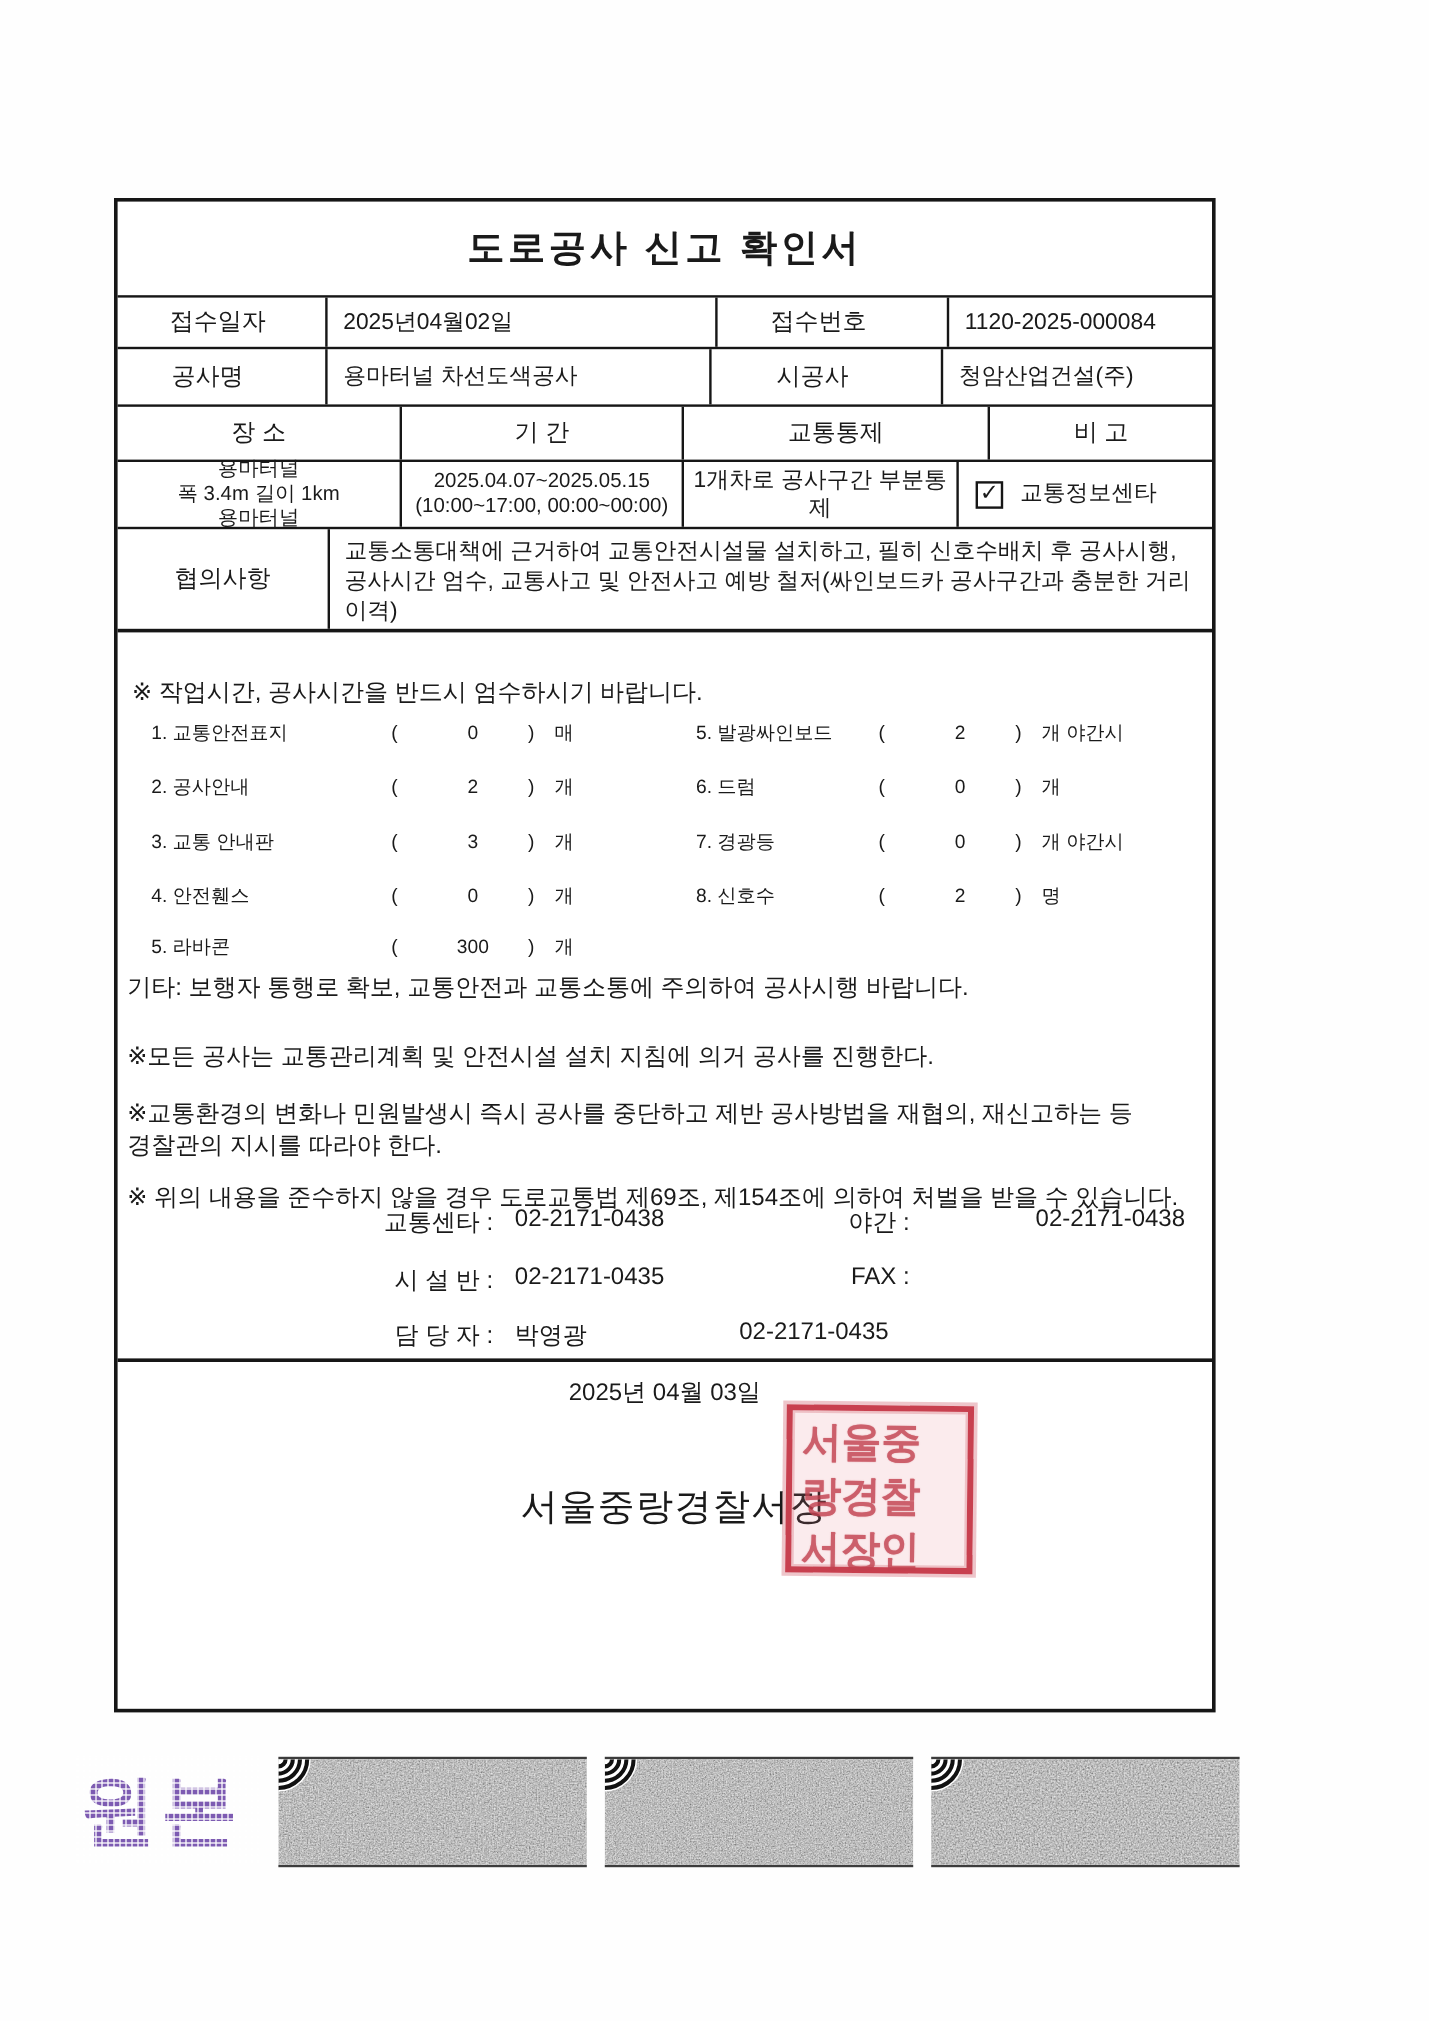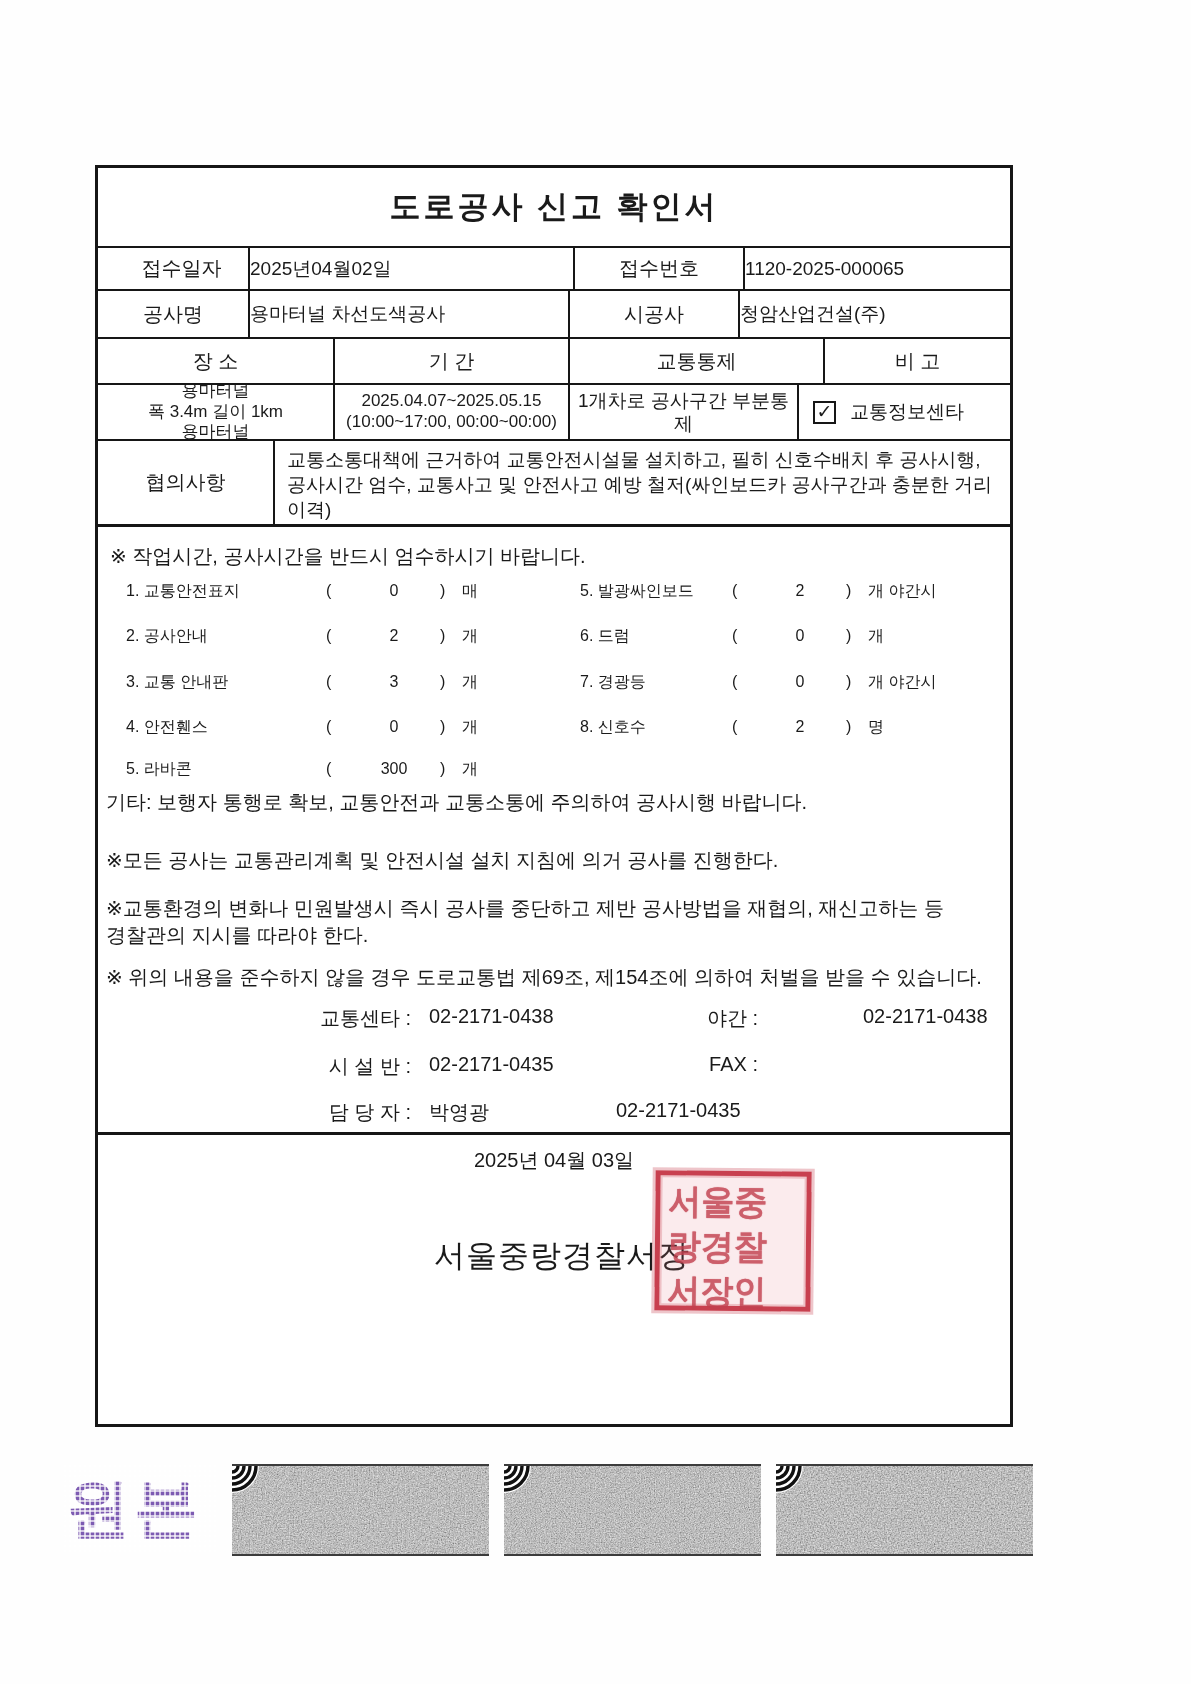--- a/index.html
+++ b/index.html
@@ -5,35 +5,35 @@
   html,body{margin:0;padding:0;background:#ffffff;}
   .page{position:relative;width:1191px;height:1684px;background:#fefefe;overflow:hidden;
         font-family:"Liberation Sans","DejaVu Sans",sans-serif;color:#1a1a1a;}
   
   .doc-box{position:absolute;left:95px;top:165px;width:918px;height:1262px;
            border:3px solid #161616;box-sizing:border-box;background:#fff;}
   .row{display:flex;box-sizing:border-box;border-bottom:2px solid #161616;}
   .cell{box-sizing:border-box;display:flex;align-items:center;font-size:19px;line-height:1.22;}
   .cell.vline{border-left:2px solid #161616;}
   .cell.center{justify-content:center;text-align:center;}
-  .cell.padded{}
+  .cell.padded{padding-left:13px;margin-left:23px;}
   .label-cell{justify-content:center;font-size:20px;}
   .title-row{height:80px;display:flex;align-items:center;justify-content:center;
              border-bottom:2px solid #161616;box-sizing:border-box;}
   .doc-title{font-size:31px;font-weight:700;letter-spacing:3px;}
   .pre{white-space:pre-line;}
   .small{font-size:17px;}
   
   .checkbox{width:23px;height:23px;border:2.5px solid #161616;box-sizing:border-box;
             display:flex;align-items:center;justify-content:center;
             font-size:19px;font-weight:700;margin-right:14px;flex:0 0 auto;}
   
   .notice-area{position:relative;height:608px;border-bottom:3px solid #161616;box-sizing:border-box;
                font-size:20px;}
-  .abs{position:absolute;}
+  .abs{position:absolute;margin-top:20px;}
   .item{display:grid;align-items:baseline;font-size:16px;}
   .item.left-col{grid-template-columns:200px 22px 92px 22px auto;}
   .item.right-col{grid-template-columns:152px 22px 92px 22px auto;}
   .item .qty{text-align:center;}
   .note2{line-height:1.35;}
   .c-row{position:absolute;left:0;width:100%;height:26px;font-size:20px;}
   .c-label{position:absolute;left:0;width:313px;text-align:right;}
   .c-val{position:absolute;left:331px;}
   .c-label2{position:absolute;left:420px;width:240px;text-align:right;}
   .c-val2{position:absolute;left:765px;}
@@ -71,21 +71,21 @@
   <div class="doc-box">
 
     <div class="title-row">
       <div class="doc-title">도로공사 신고 확인서</div>
     </div>
 
     <div class="row" style="height:43px;">
       <div class="cell label-cell center" style="width:150px;padding-left:17px;">접수일자</div>
       <div class="cell vline padded" style="width:325px;">2025년04월02일</div>
       <div class="cell vline label-cell center" style="width:170px;">접수번호</div>
-      <div class="cell vline padded" style="flex:1;">1120-2025-000065</div>
+      <div class="cell vline padded" style="flex:1;">1120-2025-000084</div>
     </div>
 
     <div class="row" style="height:48px;">
       <div class="cell label-cell center" style="width:150px;">공사명</div>
       <div class="cell vline padded" style="width:320px;">용마터널 차선도색공사</div>
       <div class="cell vline label-cell center" style="width:170px;">시공사</div>
       <div class="cell vline padded" style="flex:1;">청암산업건설(주)</div>
     </div>
 
     <div class="row" style="height:46px;">

